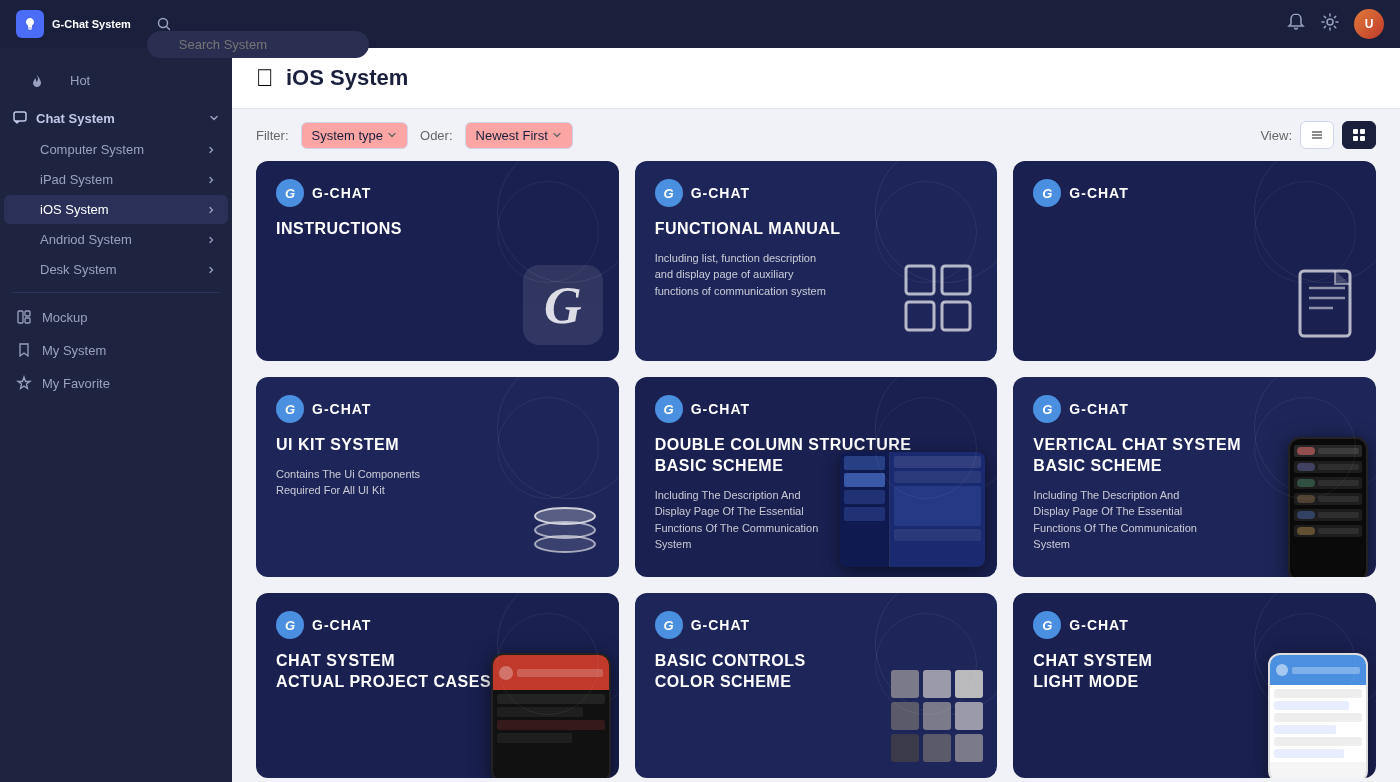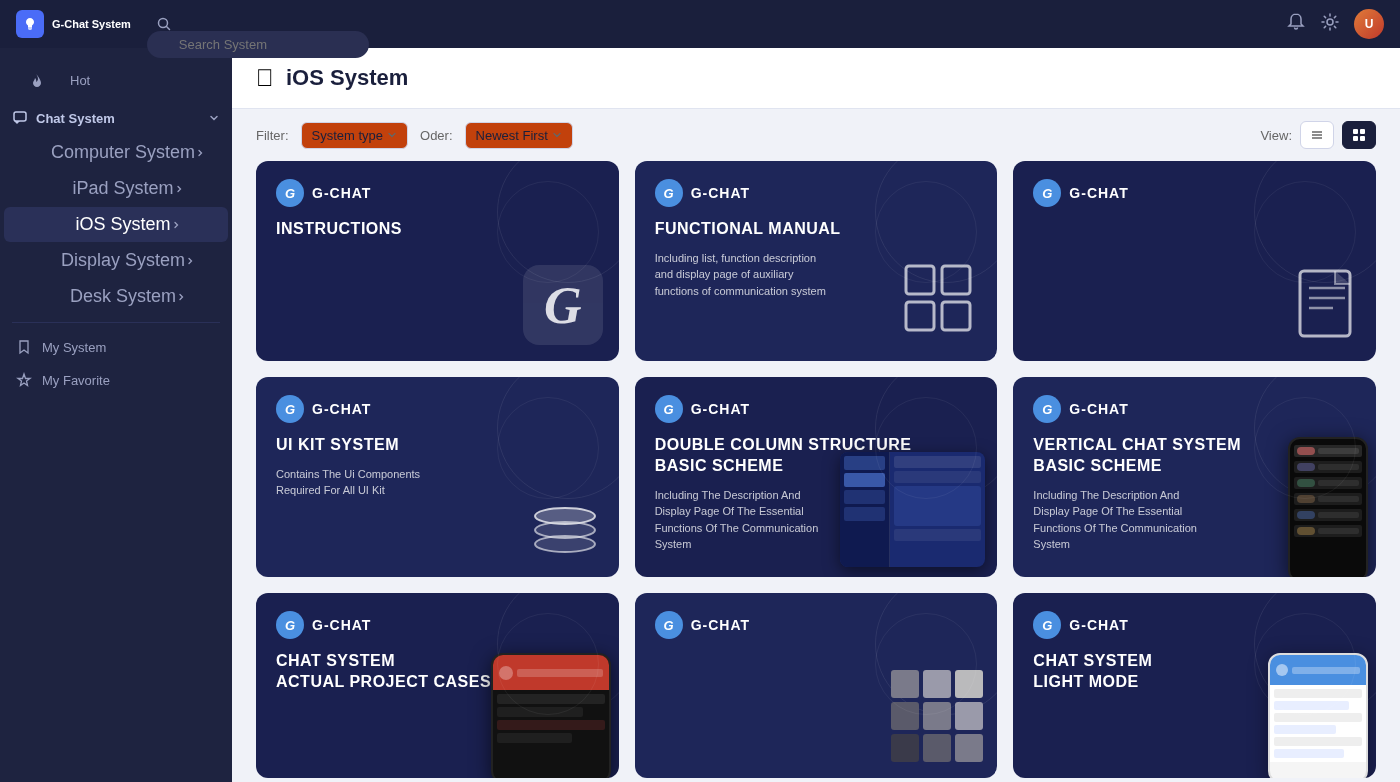--- a/index.html
+++ b/index.html
@@ -123,24 +123,24 @@
       font-size: 13px;
       font-weight: 600;
       cursor: pointer;
     }
     .sidebar-group-label svg { flex-shrink: 0; }
     .chevron { margin-left: auto; }
 
     .sidebar-sub-item {
       display: flex;
       align-items: center;
-      justify-content: center;
+      justify-content: space-between;
       padding: 7px 12px 7px 36px;
       color: #9aa0c0;
-      font-size: 18px;
+      font-size: 13px;
       cursor: pointer;
       border-radius: 6px;
       margin: 1px 4px;
     }
     .sidebar-sub-item.active {
       background: #2a3058;
       color: #ffffff;
     }
 
     .sidebar-divider {
@@ -196,21 +196,21 @@
       text-align: center;
     }
     .filter-label {
       font-size: 13px;
       color: #666;
     }
     .filter-select {
       display: flex;
       align-items: center;
       gap: 4px;
-      background: #c2410c;
+      background: #fca5a5;
       border: 1px solid #d0d4e8;
       border-radius: 6px;
       padding: 5px 10px;
       font-size: 13px;
       color: #1a1f3c;
       cursor: pointer;
     }
     .view-toggle {
       margin-left: auto;
       display: flex;
@@ -404,34 +404,42 @@
         <path d="M4 2.5L6.5 5L4 7.5" stroke="#9aa0c0" stroke-width="1.3" stroke-linecap="round"></path>
       </svg>
     </div>
     <div class="sidebar-sub-item active">
       <span>iOS System</span>
       <svg width="10" height="10" viewBox="0 0 10 10" fill="none">
         <path d="M4 2.5L6.5 5L4 7.5" stroke="#9aa0c0" stroke-width="1.3" stroke-linecap="round"></path>
       </svg>
     </div>
     <div class="sidebar-sub-item">
-      <span>Display System</span>
+      <span>Andriod System</span>
       <svg width="10" height="10" viewBox="0 0 10 10" fill="none">
         <path d="M4 2.5L6.5 5L4 7.5" stroke="#9aa0c0" stroke-width="1.3" stroke-linecap="round"></path>
       </svg>
     </div>
     <div class="sidebar-sub-item">
       <span>Desk System</span>
       <svg width="10" height="10" viewBox="0 0 10 10" fill="none">
         <path d="M4 2.5L6.5 5L4 7.5" stroke="#9aa0c0" stroke-width="1.3" stroke-linecap="round"></path>
       </svg>
     </div>
 
     <div class="sidebar-divider"></div>
 
+    <div class="sidebar-bottom-item">
+      <svg width="16" height="16" viewBox="0 0 16 16" fill="none">
+        <rect x="2" y="2" width="5" height="12" rx="1" stroke="#9aa0c0" stroke-width="1.3" fill="none"></rect>
+        <rect x="9" y="2" width="5" height="5" rx="1" stroke="#9aa0c0" stroke-width="1.3" fill="none"></rect>
+        <rect x="9" y="9" width="5" height="5" rx="1" stroke="#9aa0c0" stroke-width="1.3" fill="none"></rect>
+      </svg>
+      <span>Mockup</span>
+    </div>
     <div class="sidebar-bottom-item">
       <svg width="16" height="16" viewBox="0 0 16 16" fill="none">
         <path d="M4 2H12V14L8 11L4 14V2Z" stroke="#9aa0c0" stroke-width="1.3" fill="none"></path>
       </svg>
       <span>My System</span>
     </div>
     <div class="sidebar-bottom-item">
       <svg width="16" height="16" viewBox="0 0 16 16" fill="none">
         <path d="M8 2L9.5 6.5H14L10.5 9L11.5 13.5L8 11L4.5 13.5L5.5 9L2 6.5H6.5L8 2Z" stroke="#9aa0c0" stroke-width="1.3" fill="none"></path>
       </svg>
@@ -649,20 +657,22 @@
           </div>
         </div>
       </div>
 
       <div class="card" style="background:#1e2659; min-height:185px;">
         <div class="card-inner">
           <div class="card-brand">
             <div class="g-icon">G</div>
             <span class="card-brand-name">G-CHAT</span>
           </div>
+          <div class="card-title" style="white-space:pre-line;">BASIC CONTROLS
+COLOR SCHEME</div>
 
           <div style="position:absolute;right:14px;bottom:16px;display:grid;grid-template-columns:repeat(3,28px);gap:4px;">
             <div style="width:28px;height:28px;border-radius:3px;background:#7a7a8a;"></div>
             <div style="width:28px;height:28px;border-radius:3px;background:#9a9aaa;"></div>
             <div style="width:28px;height:28px;border-radius:3px;background:#bababc;"></div>
             <div style="width:28px;height:28px;border-radius:3px;background:#5a5a6a;"></div>
             <div style="width:28px;height:28px;border-radius:3px;background:#7a7a8a;"></div>
             <div style="width:28px;height:28px;border-radius:3px;background:#9a9aaa;"></div>
             <div style="width:28px;height:28px;border-radius:3px;background:#3a3a4a;"></div>
             <div style="width:28px;height:28px;border-radius:3px;background:#5a5a6a;"></div>

